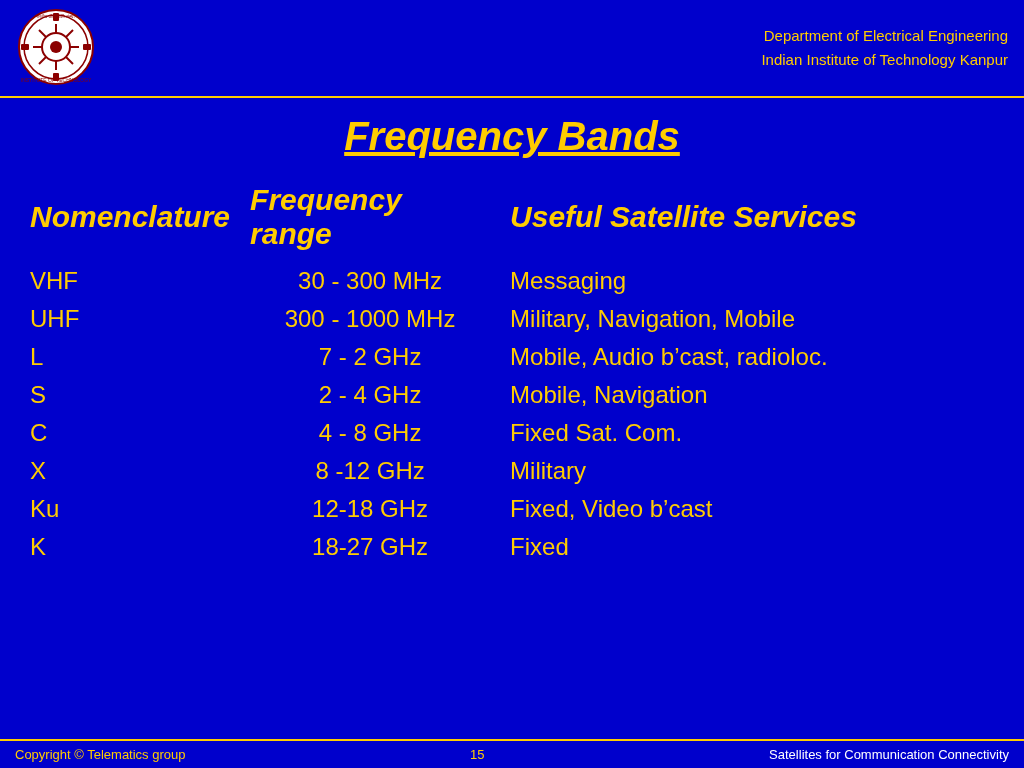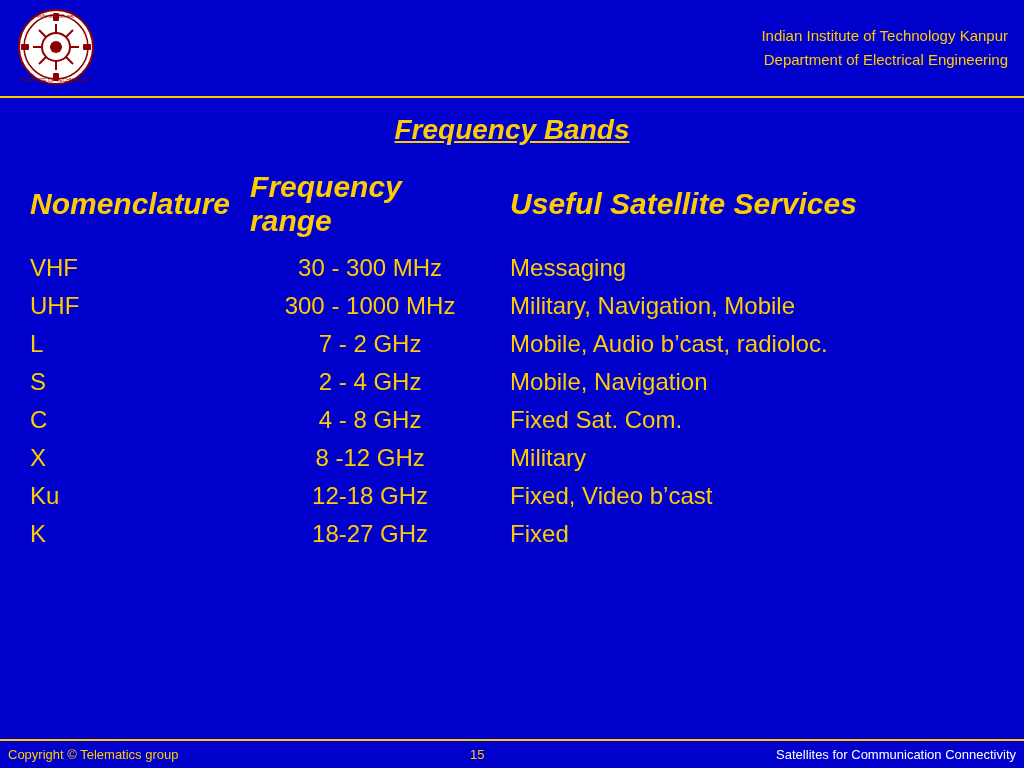--- a/index.html
+++ b/index.html
@@ -51,21 +51,21 @@
     }
 
     
     .title-section {
       text-align: center;
       padding: 16px 0 8px 0;
     }
 
     .slide-title {
       color: #ffcc00;
-      font-size: 28px;
+      font-size: 40px;
       font-weight: bold;
       font-style: italic;
       text-decoration: underline;
     }
 
     
     .table-area {
       flex: 1;
       padding: 10px 20px 10px 20px;
     }
@@ -105,21 +105,21 @@
       width: 260px;
     }
 
     .freq-table td.col-service {
       text-align: left;
     }
 
     
     .footer {
       border-top: 2px solid #ffcc00;
-      padding: 6px 8px;
+      padding: 6px 15px;
       display: flex;
       justify-content: space-between;
       align-items: center;
     }
 
     .footer-text {
       color: #ffcc00;
       font-size: 13px;
     }
 
@@ -162,22 +162,22 @@
         <rect x="37" y="5" width="6" height="8" rx="1" fill="#8B0000"></rect>
         <rect x="37" y="65" width="6" height="8" rx="1" fill="#8B0000"></rect>
         <rect x="5" y="36" width="8" height="6" rx="1" fill="#8B0000"></rect>
         <rect x="67" y="36" width="8" height="6" rx="1" fill="#8B0000"></rect>
 
         <text x="40" y="74" font-size="5" fill="#8B0000" text-anchor="middle" font-family="Arial">INSTITUTE OF TECHNOLOGY</text>
         <text x="40" y="10" font-size="4.5" fill="#8B0000" text-anchor="middle" font-family="Arial">भारतीय प्रौद्योगिकी संस्थान</text>
       </svg>
     </div>
     <div class="header-text">
+      <div>Department of Electrical Engineering</div>
       <div>Indian Institute of Technology Kanpur</div>
-      <div>Department of Electrical Engineering</div>
     </div>
   </div>
 
   <div class="title-section">
     <span class="slide-title">Frequency Bands</span>
   </div>
 
   <div class="table-area">
     <table class="freq-table">
       <thead>

